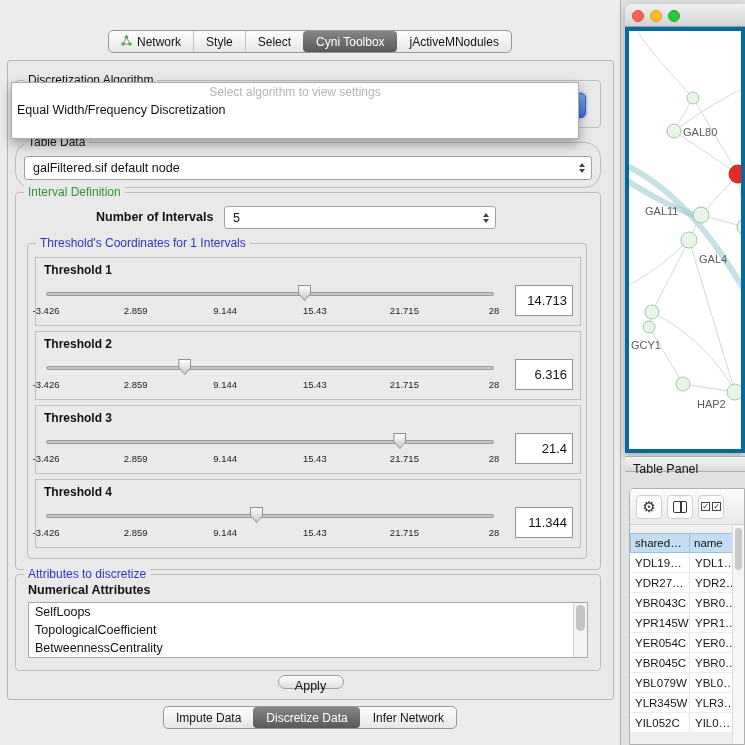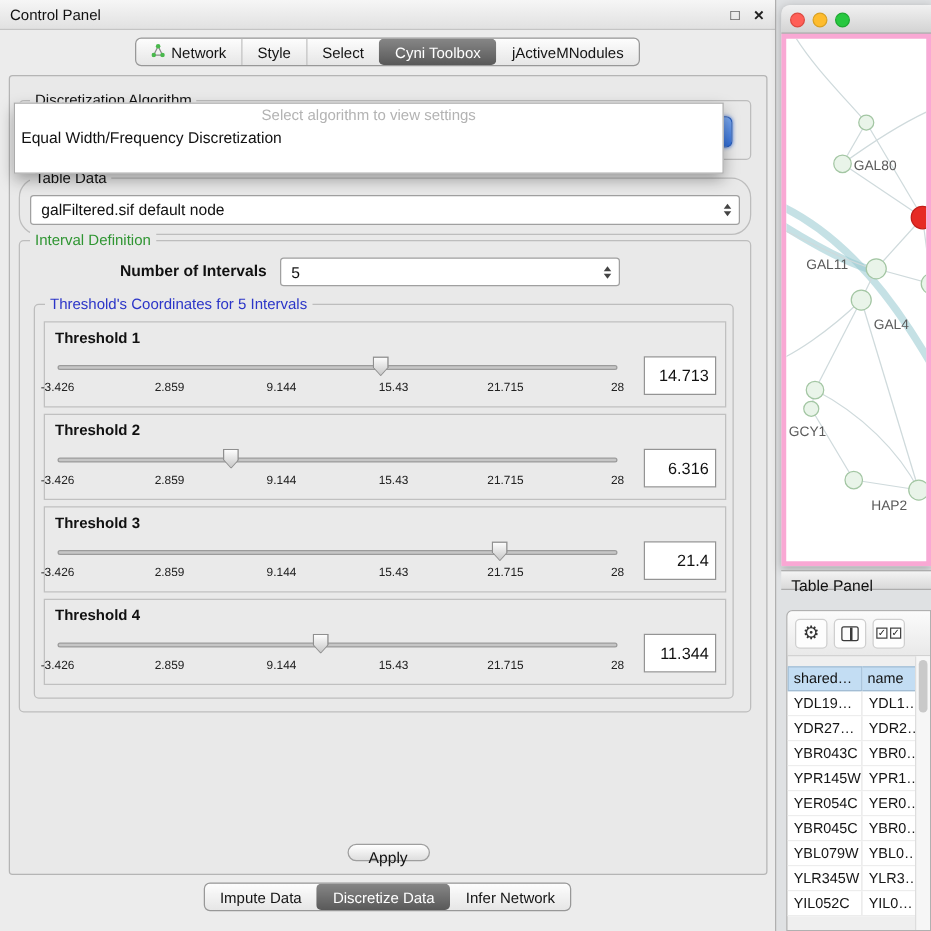--- a/index.html
+++ b/index.html
@@ -76,21 +76,21 @@
   .list-item { height:18px; line-height:18px; padding-left:6px; font-size:12.5px; color:#111; white-space:nowrap; }
   .list-scroll { position:absolute; right:0; top:0; bottom:0; width:14px; background:#f3f3f3; border-left:1px solid #d4d4d4; }
   .list-scroll-thumb { position:absolute; left:2px; top:2px; width:9px; height:26px; background:#c4c4c4; border-radius:5px; }
 
   .apply-btn { position:absolute; left:50%; transform:translateX(-50%); top:614px; width:66px; height:14px; border-radius:12px; background:linear-gradient(#ffffff,#dedede); border:1px solid #9e9e9e; font-size:12.5px; color:#111; text-align:center; line-height:21px; }
 
   
   .net-win { position:absolute; left:625px; top:4px; width:120px; height:449px; border-radius:7px 0 0 0; overflow:hidden; box-shadow:0 2px 8px rgba(0,0,0,0.25); }
   .net-titlebar { position:relative; height:23px; background:linear-gradient(#f1f1f1,#d3d3d3); border-bottom:1px solid #9f9f9f; }
   .light { position:absolute; top:6px; width:12px; height:12px; border-radius:50%; }
-  .net-content { position:absolute; top:23px; left:0; right:0; bottom:0; background:#f9a8d4; padding:4px; }
+  .net-content { position:absolute; top:23px; left:0; right:0; bottom:0; background:#0369a1; padding:4px; }
   .net-canvas { width:100%; height:100%; background:#fff; position:relative; overflow:hidden; }
 
   
   .tp-header { position:absolute; left:625px; top:456px; width:120px; height:16px; background:linear-gradient(#f4f4f4,#d9d9d9); border-top:1px solid #adadad; border-bottom:1px solid #adadad; font-size:12.5px; line-height:24px; padding-left:8px; color:#111; }
 
   .tbl-win { position:absolute; left:629px; top:488px; width:116px; height:257px; background:#efefef; border:1px solid #b0b0b0; border-radius:5px 0 0 0; overflow:hidden; }
   .tbl-toolbar { height:36px; display:flex; align-items:center; gap:5px; padding:0 6px; background:linear-gradient(#fbfbfb,#e9e9e9); border-bottom:1px solid #d2d2d2; }
   .tool-btn { width:26px; height:24px; display:flex; align-items:center; justify-content:center; gap:2px; background:#fdfdfd; border:1px solid #cfcfcf; border-radius:4px; }
   .gear { font-size:15px; color:#333; line-height:1; }
   .col-icon { width:14px; height:12px; border:1.5px solid #3a3a3a; border-radius:2px; position:relative; }
@@ -106,25 +106,20 @@
   .td-cell.c1 { width:60px; border-right:1px solid #e6e6e6; }
   .td-cell.c2 { flex:1; }
   .tbl-scroll { position:absolute; right:0; top:36px; bottom:0; width:12px; background:#f6f6f6; border-left:1px solid #ddd; }
   .tbl-scroll-thumb { position:absolute; left:2px; top:3px; width:7px; height:42px; background:#c9c9c9; border-radius:4px; }
 </style>
 </head>
 <body>
 
 <div class="cp">
 
-  <div class="cp-titlebar">
-    <span class="cp-title">Control Panel</span>
-    <span class="tb-icon tb-float">□</span>
-    <span class="tb-icon tb-close">×</span>
-  </div>
 
   <div class="tabrow-top">
     <div class="segmented" id="top-tabs">
         <div class="seg-tab">
           <span><svg width="11" height="11" viewBox="0 0 11 11">
               <path d="M2 9 L5.5 2 L9 9 Z" stroke="#8a8a8a" fill="none"></path>
               <circle cx="5.5" cy="2" r="1.8" fill="#49b84c"></circle>
               <circle cx="2" cy="9" r="1.8" fill="#49b84c"></circle>
               <circle cx="9" cy="9" r="1.8" fill="#49b84c"></circle>
             </svg></span>
@@ -177,21 +172,21 @@
       <span id="num-int-label">Number of Intervals</span>
       <div class="combo" id="num-int-combo">
         <span class="combo-text">5</span>
         <span class="combo-stepper">
           <span class="cs-up"></span>
             <span class="cs-down"></span>
         </span>
       </div>
 
       <div id="thr-group">
-        <span class="group-title gt-blue">Threshold's Coordinates for 5 Intervals</span>
+        <span class="group-title gt-blue">Threshold's Coordinates for 1 Intervals</span>
         <div id="threshold-panels">
             <div class="thr-panel" style="top: 13px;">
               <div class="thr-label">Threshold 1</div>
               <div class="slider">
                 <div class="track"></div>
                 <div class="thumb" style="left: calc(57.72% - 6.5px);"></div>
               </div>
               <div class="ticks">
                 <span class="tick" style="left: 0%;">-3.426</span>
                 <span class="tick" style="left: 20%;">2.859</span>
@@ -247,20 +242,34 @@
                 <span class="tick" style="left: 60%;">15.43</span>
                 <span class="tick" style="left: 80%;">21.715</span>
                 <span class="tick" style="left: 100%;">28</span>
               </div>
               <div class="valbox">11.344</div>
             </div>
           </div>
       </div>
     </div>
 
+    <div class="group" id="attr-group">
+      <span class="group-title gt-blue">Attributes to discretize</span>
+      <span id="attr-sub">Numerical Attributes</span>
+      <div class="listbox">
+        <div id="attr-items">
+            <div class="list-item">SelfLoops</div>
+            <div class="list-item">TopologicalCoefficient</div>
+            <div class="list-item">BetweennessCentrality</div>
+          </div>
+        <div class="list-scroll">
+          <div class="list-scroll-thumb"></div>
+        </div>
+      </div>
+    </div>
 
     <div class="apply-btn">Apply</div>
   </div>
 
   <div class="tabrow-bottom">
     <div class="segmented" id="bottom-tabs">
         <div class="seg-tab">
           <span>Impute Data</span>
         </div>
         <div class="seg-tab selected">

